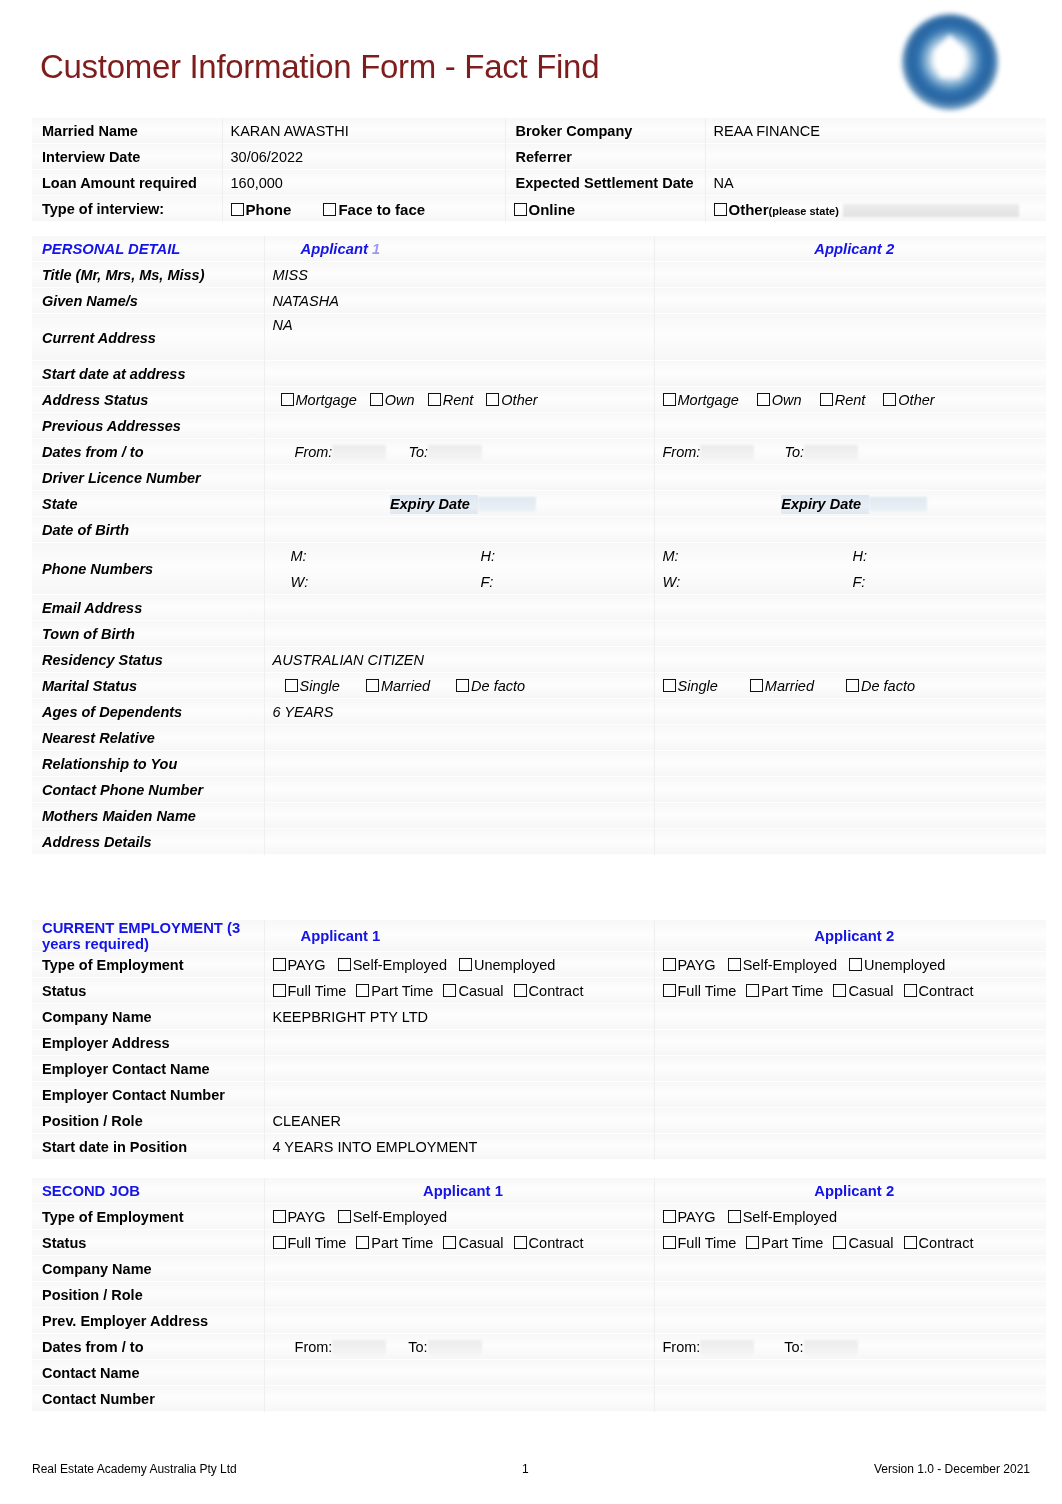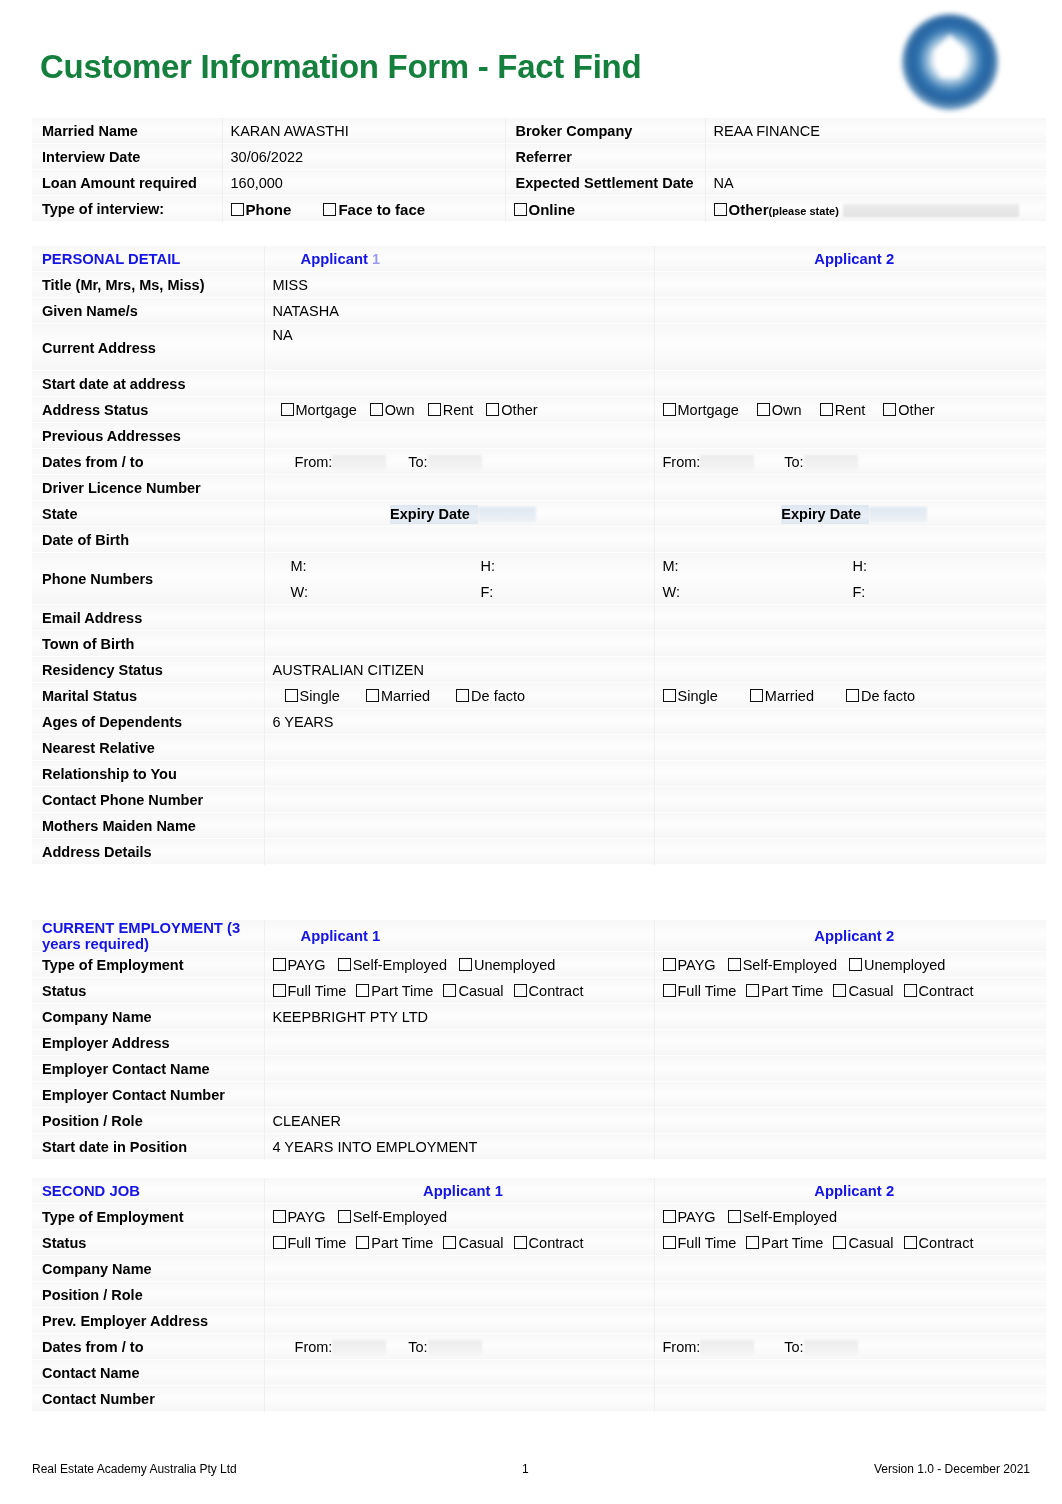--- a/index.html
+++ b/index.html
@@ -22,22 +22,22 @@
     box-sizing: border-box;
     padding: 0 16px;
   }
 
   
   .doc-title {
     position: absolute;
     left: 40px;
     top: 48px;
     font-size: 33px;
-    font-weight: bold;
-    color: #15803d;
+    font-weight: normal;
+    color: #7f1d1d;
     letter-spacing: -0.3px;
     white-space: nowrap;
   }
 
   
   .logo-wrap {
     position: absolute;
     right: 58px;
     top: 8px;
     width: 108px;
@@ -140,21 +140,21 @@
   .greybox {
     display: inline-block;
     width: 54px; height: 15px;
     background: linear-gradient(to bottom,#ececec,#f4f4f4);
     vertical-align: -3px;
     filter: blur(1px);
   }
   .mt { margin-left: 28px; }
 
   
-  .sec-personal { position: absolute; left: 32px; top: 246px; }
+  .sec-personal { position: absolute; left: 32px; top: 236px; font-style: italic; }
   .sec-current  { position: absolute; left: 32px; top: 920px; }
   .sec-second   { position: absolute; left: 32px; top: 1178px; }
 
   
   .footer {
     position: absolute;
     left: 32px;
     right: 32px;
     bottom: 28px;
     font-size: 12px;

